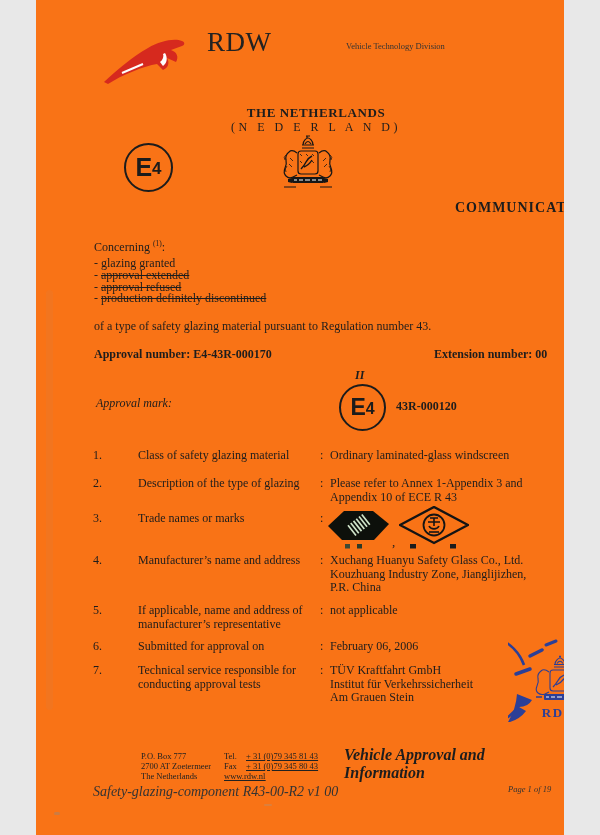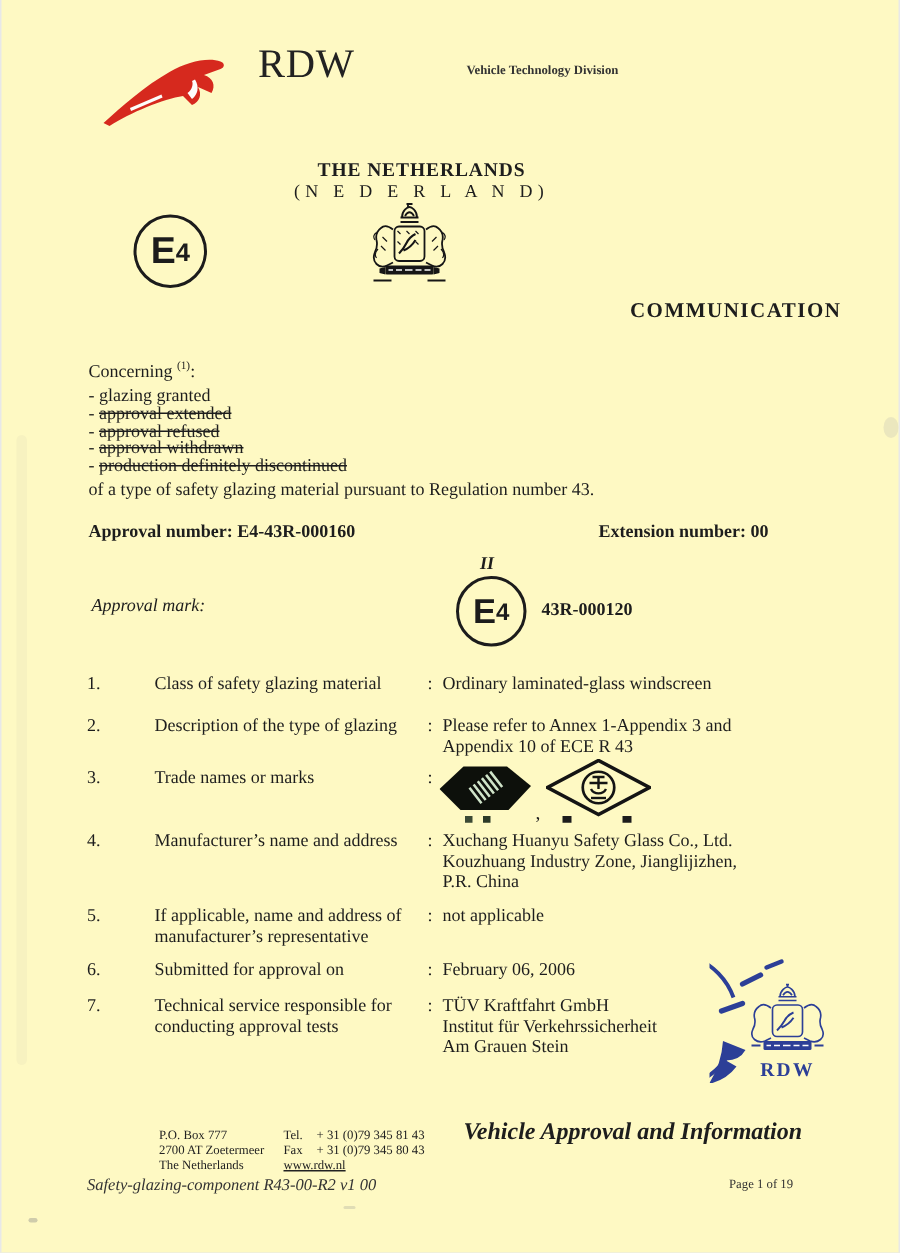--- a/index.html
+++ b/index.html
@@ -1,24 +1,24 @@
 <!DOCTYPE html>
 <html><head>
 <meta charset="utf-8">
 <style>
   html,body{margin:0;padding:0;background:#e8e8e8;}
   .page{
-    position:relative;width:598px;height:835px;margin:0 auto;
-    background:#fef9c3;overflow:hidden;
+    position:relative;width:528px;height:835px;margin:0 auto;
+    background:#f97316;overflow:hidden;
     font-family:"Liberation Serif", serif;color:#1d1d1d;
   }
   .abs{position:absolute;}
   
   .brand{left:171px;top:27px;font-size:27px;letter-spacing:0.5px;color:#222;}
-  .division{left:310px;top:41px;font-size:8.5px;color:#333;font-weight:bold;}
+  .division{left:310px;top:41px;font-size:8.5px;color:#333;}
   
   .titleblock{left:0;top:0;width:560px;text-align:center;}
   .country{top:105px;font-weight:bold;font-size:13px;letter-spacing:0.6px;}
   .native{top:120px;font-size:12px;letter-spacing:3.5px;}
   .doctype{top:200px;font-weight:bold;font-size:14px;letter-spacing:1px;text-align:right;}
   
   .emark{
     border:2px solid #1c1c1c;border-radius:50%;
     display:flex;align-items:center;justify-content:center;
     font-family:"Liberation Sans", sans-serif;font-weight:bold;color:#1c1c1c;
@@ -47,26 +47,26 @@
   .item .num{position:absolute;left:57px;top:0;}
   .item .label{position:absolute;left:102px;top:0;width:190px;}
   .item .colon{position:absolute;left:284px;top:0;}
   .item .value{position:absolute;left:294px;top:0;width:250px;}
   .i1{top:449px;} .i2{top:477px;} .i3{top:512px;} .i4{top:554px;}
   .i5{top:604px;} .i6{top:640px;} .i7{top:664px;}
   .marksrow{position:absolute;left:292px;top:-6px;width:170px;display:flex;align-items:flex-end;}
   .markcomma{font-size:13px;margin:0 4px 2px 2px;}
   
   .f-addr{left:105px;top:751px;font-size:8.5px;line-height:10px;color:#222;}
-  .f-tel{left:188px;top:751px;font-size:8.5px;line-height:10px;color:#222;}
+  .f-tel{left:188px;top:751px;font-size:8.5px;line-height:10px;color:#222;text-decoration:underline;}
   .f-tel .lab{display:inline-block;width:22px;}
   .f-url{text-decoration:underline;}
   .f-dept{left:308px;top:746px;font-size:16px;font-weight:bold;font-style:italic;}
-  .f-ref{left:57px;top:784px;font-size:11px;font-style:italic;color:#333;}
-  .f-page{left:485px;top:784px;font-size:8.5px;color:#333;text-align:center;}
+  .f-ref{left:57px;top:784px;font-size:14px;font-style:italic;color:#333;}
+  .f-page{left:472px;top:784px;font-size:8.5px;font-style:italic;color:#333;text-align:center;}
   
   .artifact{pointer-events:none;}
   .streak{left:10px;top:290px;width:7px;height:420px;background:#9a9a96;opacity:0.07;border-radius:4px;}
   .smudge1{left:588px;top:278px;width:10px;height:14px;background:#b5b5b0;opacity:0.25;border-radius:50%;}
   .smudge2{left:18px;top:812px;width:6px;height:3px;background:#8a8a86;opacity:0.4;border-radius:2px;}
   .smudge3{left:228px;top:804px;width:8px;height:2px;background:#9a9a96;opacity:0.3;border-radius:2px;}
 </style>
 </head>
 <body>
 
@@ -123,29 +123,28 @@
 
   <div class="abs concerning-lead">
     <span>Concerning</span>
     <sup>(1)</sup><span>:</span>
   </div>
 
   <div class="abs options">
     <div class="opt"><span>-</span> <span class="txt">glazing granted</span></div>
     <div class="opt"><span>-</span> <span class="txt struck">approval extended</span></div>
     <div class="opt"><span>-</span> <span class="txt struck">approval refused</span></div>
-    <div class="opt"><span>-</span> <span class="txt struck">approval withdrawn</span></div>
     <div class="opt"><span>-</span> <span class="txt struck">production definitely discontinued</span></div>
   </div>
 
   <div class="abs subject">of a type of safety glazing material pursuant to Regulation number 43.</div>
 
   <div class="abs apprnum">
     <span>Approval number:</span>
-    <span>E4-43R-000160</span>
+    <span>E4-43R-000170</span>
   </div>
   <div class="abs extnum">
     <span>Extension number:</span>
     <span>00</span>
   </div>
 
   <div class="abs marklabel">Approval mark:</div>
   <div class="abs markclass">II</div>
   <div class="abs emark emark2">
     <span class="e">E</span>

